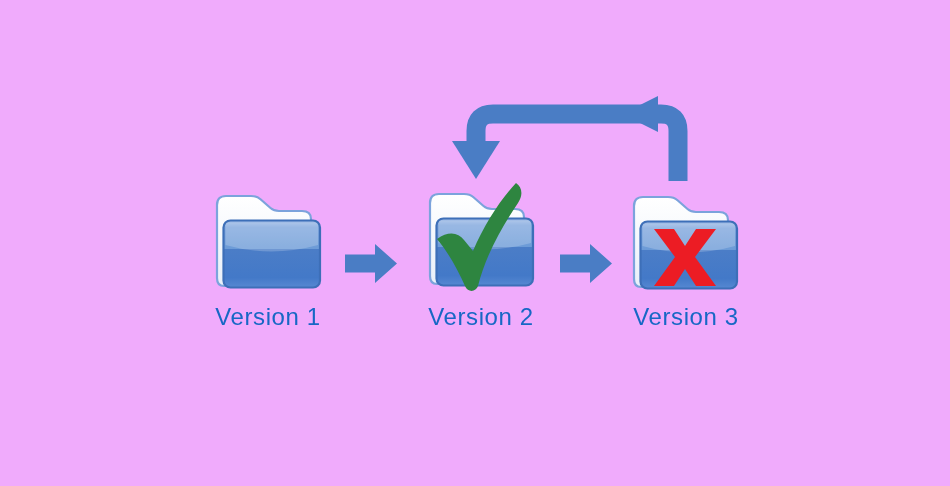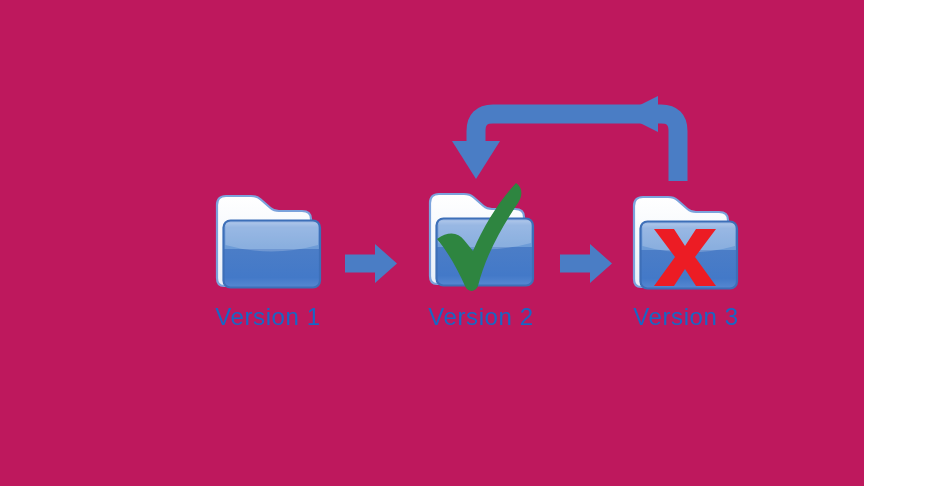--- a/index.html
+++ b/index.html
@@ -3,23 +3,23 @@
 <meta charset="utf-8">
 <style>
   html, body {
     margin: 0;
     padding: 0;
     background: #ffffff;
     font-family: "Liberation Sans", "DejaVu Sans", sans-serif;
   }
   .stage {
     position: relative;
-    width: 864px;
+    width: 950px;
     height: 486px;
-    background: #be185d;
+    background: #f0abfc;
     overflow: hidden;
   }
   svg { display: block; }
   .node-label {
     font-family: "Liberation Sans", "DejaVu Sans", sans-serif;
     font-size: 24px;
     letter-spacing: 0.6px;
     fill: #1767C5;
   }
 </style>

